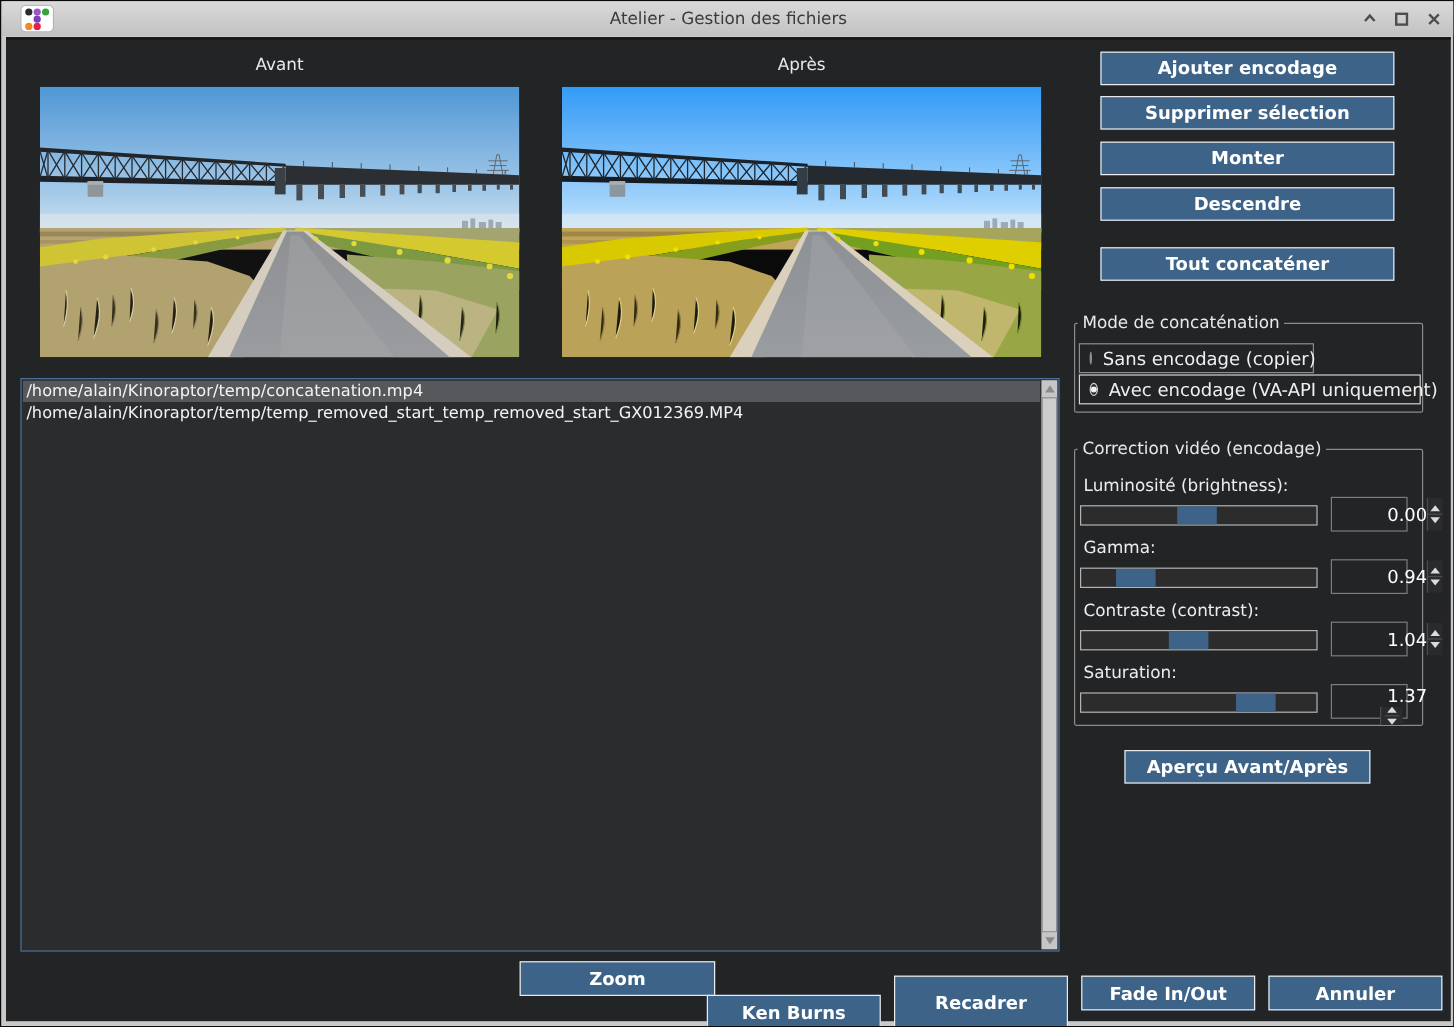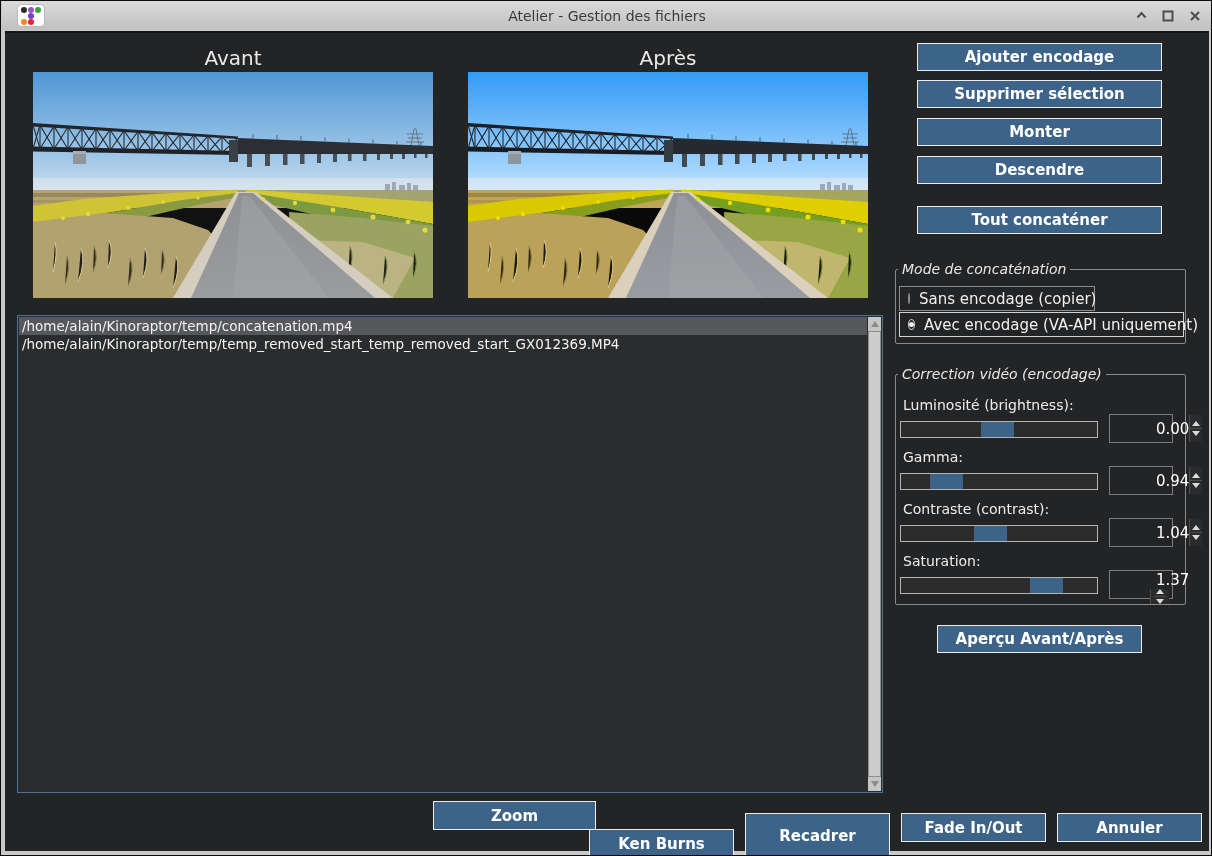--- a/index.html
+++ b/index.html
@@ -6,38 +6,38 @@
   .app{position:relative;width:1212px;height:856px;background:#c9c9c9;border:1px solid #0a0a0a;box-sizing:border-box;
        font-family:"DejaVu Sans","Liberation Sans",sans-serif;overflow:hidden;}
   .titlebar{position:absolute;left:1px;top:0;width:1210px;height:29px;
        background:linear-gradient(#dadada,#c1c1c1);display:flex;align-items:center;}
   .title-text{position:absolute;left:0;right:0;text-align:center;font-size:14px;color:#3b3b3b;}
   .appicon{position:absolute;left:15px;top:3px;width:28px;height:23px;}
   .winctl{position:absolute;top:0;height:29px;display:flex;align-items:center;right:8px;gap:9px;}
   .winbtn{width:18px;height:18px;display:flex;align-items:center;justify-content:center;}
   .main{position:absolute;left:4px;top:30px;width:1204px;height:820px;background:#232426;
        border-top:2px solid #151515;box-sizing:border-box;}
-  .plabel{position:absolute;height:18px;text-align:center;color:#e9e9e9;font-size:20px;}
+  .plabel{position:absolute;height:18px;text-align:center;color:#e9e9e9;font-size:14px;}
   .preview{position:absolute;width:400px;height:226px;overflow:hidden;background:#111;}
   .preview svg{display:block;width:400px;height:226px;}
   .after-filter{filter:saturate(1.38) contrast(1.06) brightness(0.99);}
   .btn{position:absolute;background:#3d6488;border:1px solid #ececec;color:#fff;font-weight:bold;
        font-size:15px;display:flex;align-items:center;justify-content:center;box-sizing:border-box;cursor:default;}
   .filelist{position:absolute;left:12px;top:282px;width:866px;height:478px;background:#2a2c2e;
        border:1px solid #4a7299;box-sizing:border-box;}
   .rows{position:absolute;left:1px;top:1px;right:15px;bottom:1px;overflow:hidden;}
   .file-row{height:18px;line-height:18px;color:#f3f3f3;font-size:13.5px;padding-left:3px;white-space:nowrap;}
   .file-row.selected{background:#56585b;}
   .vscroll{position:absolute;top:1px;bottom:1px;right:1px;width:13px;background:#a9a9a9;}
   .sb-btn{position:absolute;left:0;width:13px;height:14px;background:#c6c6c6;display:flex;align-items:center;justify-content:center;}
   .sb-thumb{position:absolute;left:0;top:14px;bottom:14px;width:13px;background:#cdcdcd;border:1px solid #8f8f8f;box-sizing:border-box;}
   .tri-up{width:0;height:0;border-left:4px solid transparent;border-right:4px solid transparent;border-bottom:6px solid #8a8a8a;}
   .tri-dn{width:0;height:0;border-left:4px solid transparent;border-right:4px solid transparent;border-top:6px solid #8a8a8a;}
   .group{position:absolute;border:1px solid #8b8b8b;border-radius:2px;box-sizing:border-box;}
-  .legend{position:absolute;top:-9px;left:2px;background:#232426;padding:0 4px;color:#e8e8e8;font-size:14px;white-space:nowrap;font-style:italic;}
+  .legend{position:absolute;top:-9px;left:2px;background:#232426;padding:0 4px;color:#e8e8e8;font-size:14px;white-space:nowrap;}
   .radio-box{position:absolute;box-sizing:border-box;display:flex;align-items:center;padding-left:8px;gap:9px;}
   .radio{width:11px;height:11px;border-radius:50%;box-sizing:border-box;display:flex;align-items:center;justify-content:center;}
   .radio.off{border:1px solid #8f8f8f;}
   .radio.on{border:1px solid #cfcfcf;}
   .radio-dot{width:5px;height:5px;border-radius:50%;background:#f0f0f0;}
   .radio-label{color:#f0f0f0;font-size:15px;white-space:nowrap;}
   .corr-label{position:absolute;color:#ededed;font-size:14px;white-space:nowrap;}
   .slider{position:absolute;width:198px;height:17px;background:#2c2c2c;border:1px solid #b3b3b3;box-sizing:border-box;}
   .handle{position:absolute;top:0;bottom:0;width:33px;background:#3d6488;}
   .spin{position:absolute;width:64px;height:29px;background:#232426;border:1px solid #7d7d7d;box-sizing:border-box;display:flex;padding-left:40px;}

